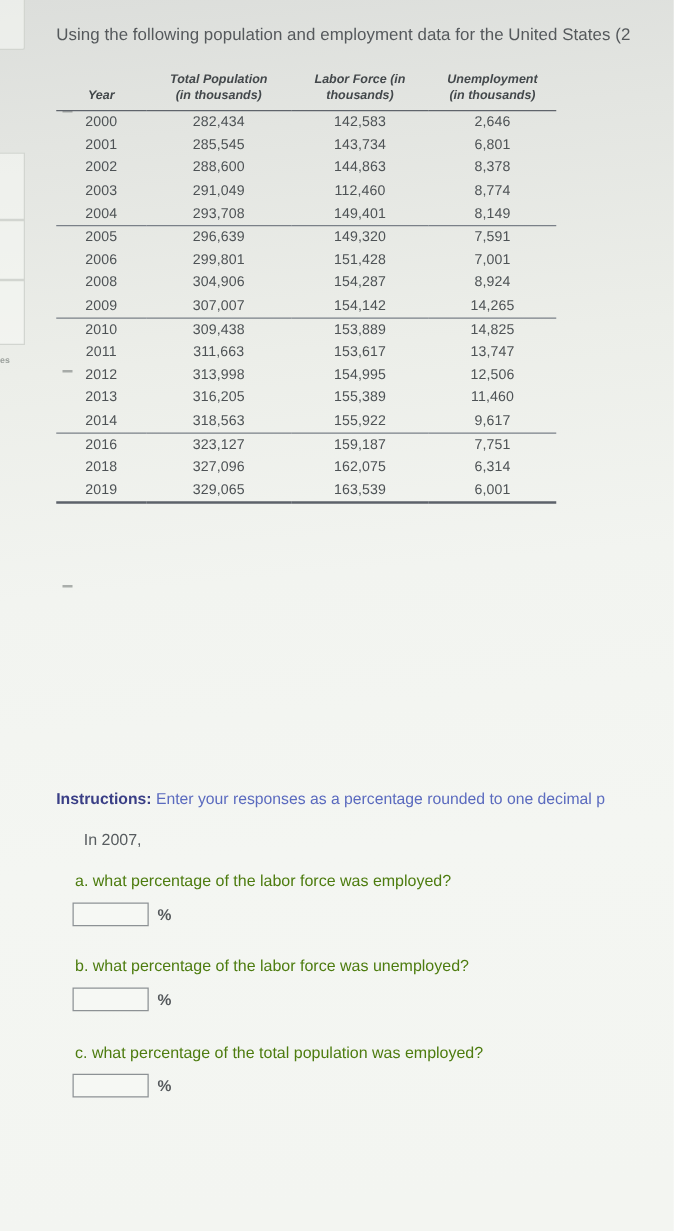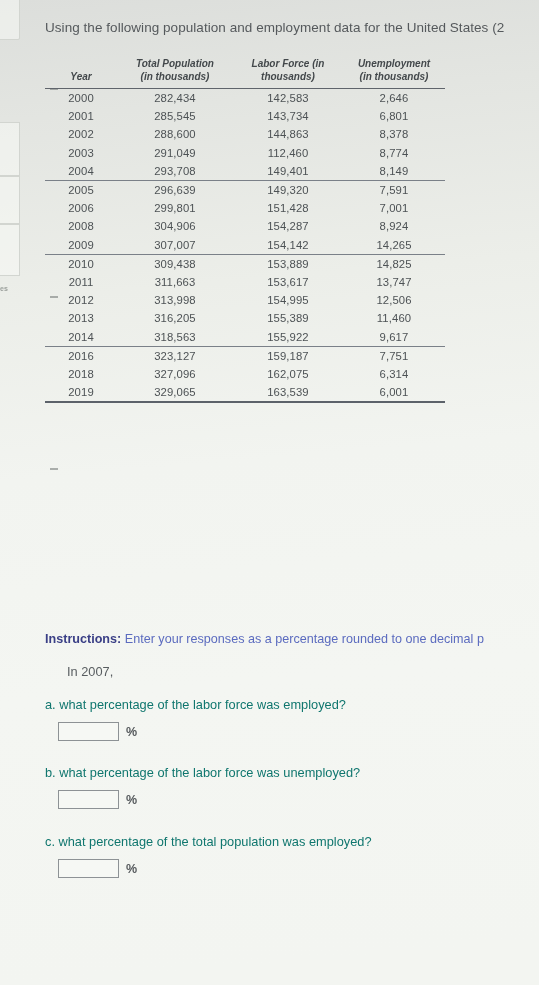--- a/index.html
+++ b/index.html
@@ -136,24 +136,24 @@
     position: absolute;
     left: 45px;
     top: 664px;
     font-size: 12.8px;
     color: #585d60;
     margin-left: 22px;
   }
 
   .question {
     position: absolute;
-    left: 45px;
+    left: 60px;
     font-size: 12.8px;
     line-height: 17px;
-    color: #0f766e;
+    color: #4d7c0f;
     white-space: nowrap;
   }
   #question-a { top: 696px; }
   #question-b { top: 764px; }
   #question-c { top: 833px; }
 
   .answer-row {
     position: absolute;
     left: 58px;
     display: flex;

